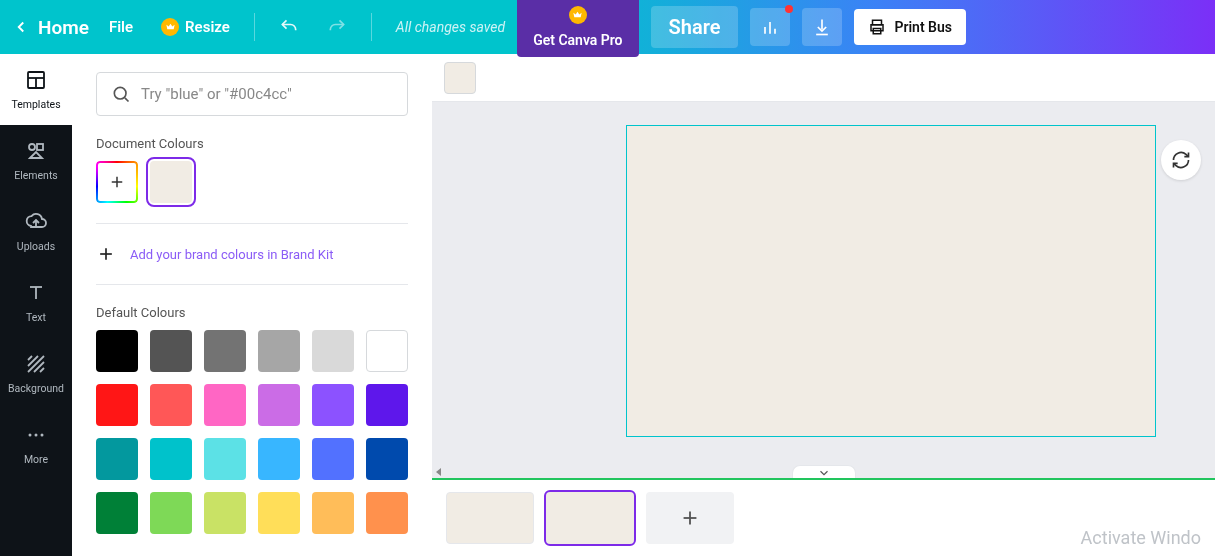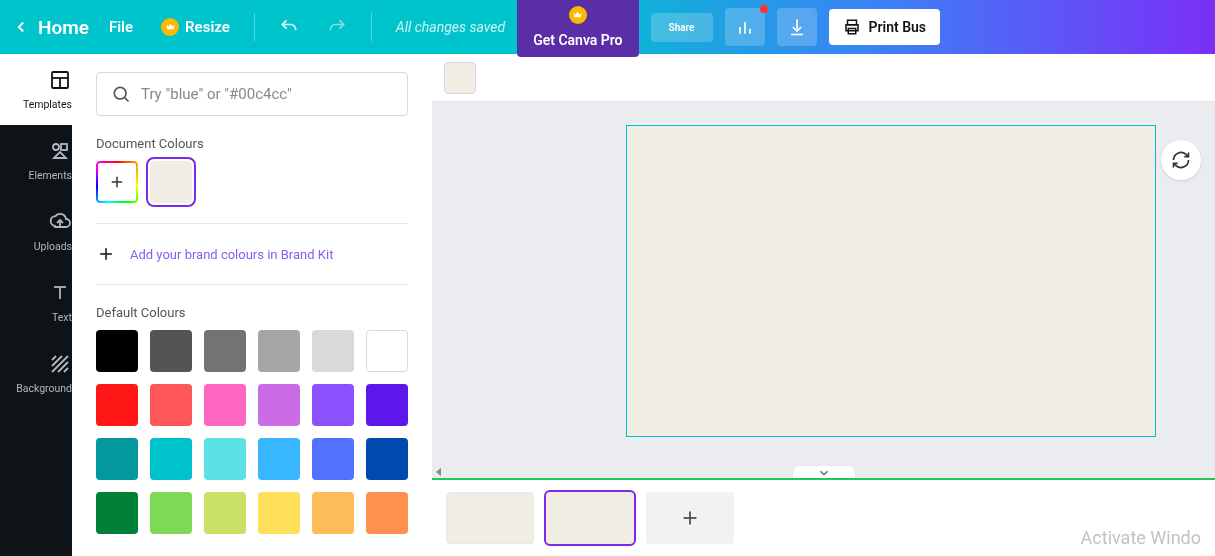--- a/index.html
+++ b/index.html
@@ -12,30 +12,30 @@
 .topbar .tb-item { font-size: 15px; font-weight: 600; cursor: pointer; padding: 0 8px; }
 .topbar .resize-item { display: flex; align-items: center; gap: 6px; }
 .topbar .crown-icon { width: 18px; height: 18px; background: #ffb800; border-radius: 50%; display: inline-flex; align-items: center; justify-content: center; }
 .topbar .crown-icon svg { width: 11px; height: 11px; }
 .topbar .divider { width: 1px; height: 28px; background: rgba(255,255,255,0.35); margin: 0 4px; }
 .topbar .icon-btn { display: flex; align-items: center; justify-content: center; width: 36px; height: 36px; cursor: pointer; opacity: 0.9; }
 .topbar .icon-btn svg { width: 20px; height: 20px; }
 .topbar .status { color: rgba(255,255,255,0.8); font-style: italic; font-size: 14px; margin-left: 8px; }
 .topbar .title { color: rgba(255,255,255,0.85); font-size: 15px; margin-left: 18px; flex: 1; }
 .topbar .pro-btn { background: #5a2ea6; padding: 9px 16px; border-radius: 4px; display: flex; align-items: center; gap: 8px; font-weight: 600; font-size: 14px; cursor: pointer; flex-direction: column; }
-.topbar .share-btn { background: rgba(255,255,255,0.2); padding: 9px 18px; border-radius: 4px; font-weight: 600; font-size: 10px; cursor: pointer; }
+.topbar .share-btn { background: rgba(255,255,255,0.2); padding: 9px 18px; border-radius: 4px; font-weight: 600; font-size: 20px; cursor: pointer; }
 .topbar .right-icon-btn { background: rgba(255,255,255,0.2); width: 40px; height: 38px; border-radius: 4px; display: flex; align-items: center; justify-content: center; cursor: pointer; position: relative; }
 .topbar .right-icon-btn svg { width: 20px; height: 20px; }
 .topbar .red-dot { position: absolute; top: -3px; right: -3px; width: 8px; height: 8px; background: #ff3333; border-radius: 50%; }
 .topbar .print-btn { background: #fff; color: #111; padding: 9px 14px; border-radius: 4px; display: flex; align-items: center; gap: 8px; font-weight: 600; font-size: 14px; cursor: pointer; white-space: nowrap; }
 .topbar .print-btn svg { width: 18px; height: 18px; }
 
 
 .rail { position: absolute; left: 0; top: 54px; bottom: 0; width: 72px; background: #0e1318; display: flex; flex-direction: column; }
-.rail-item { display: flex; flex-direction: column; align-items: flex-end; justify-content: center; color: #b0b8bf; padding: 14px 0; gap: 6px; cursor: pointer; font-size: 10.5px; }
+.rail-item { display: flex; flex-direction: column; align-items: center; justify-content: center; color: #b0b8bf; padding: 14px 0; gap: 6px; cursor: pointer; font-size: 10.5px; }
 .rail-item.active { background: #fff; color: #0e1318; }
 .rail-item svg { width: 24px; height: 24px; }
 
 
 .panel { position: absolute; left: 72px; top: 54px; bottom: 0; width: 360px; background: #fff; padding: 18px 24px; overflow: hidden; }
 .search-wrap { border: 1px solid #d6d9dc; border-radius: 4px; display: flex; align-items: center; padding: 0 14px; height: 44px; gap: 10px; }
 .search-wrap svg { width: 20px; height: 20px; color: #555; }
 .search-wrap input { border: none; outline: none; font-size: 15px; flex: 1; color: #333; }
 .search-wrap input::placeholder { color: #888; }
 .section-label { font-size: 13px; color: #555; margin: 20px 0 10px; }
@@ -175,20 +175,28 @@
   </div>
   <div class="rail-item">
     <svg viewBox="0 0 24 24" fill="none" stroke="currentColor" stroke-width="1.8">
         <line x1="4" y1="8" x2="8" y2="4"></line>
         <line x1="4" y1="14" x2="14" y2="4"></line>
         <line x1="4" y1="20" x2="20" y2="4"></line>
         <line x1="10" y1="20" x2="20" y2="10"></line>
         <line x1="16" y1="20" x2="20" y2="16"></line>
       </svg>
     <span>Background</span>
+  </div>
+  <div class="rail-item">
+    <svg viewBox="0 0 24 24" fill="currentColor">
+        <circle cx="6" cy="12" r="1.5"></circle>
+        <circle cx="12" cy="12" r="1.5"></circle>
+        <circle cx="18" cy="12" r="1.5"></circle>
+      </svg>
+    <span>More</span>
   </div>
 </div>
 
 <div class="panel">
   <div class="search-wrap">
     <svg viewBox="0 0 24 24" fill="none" stroke="currentColor" stroke-width="2">
         <circle cx="11" cy="11" r="7"></circle>
         <line x1="21" y1="21" x2="16.65" y2="16.65"></line>
       </svg>
     <input type="text" placeholder="Try &quot;blue&quot; or &quot;#00c4cc&quot;" style="">

